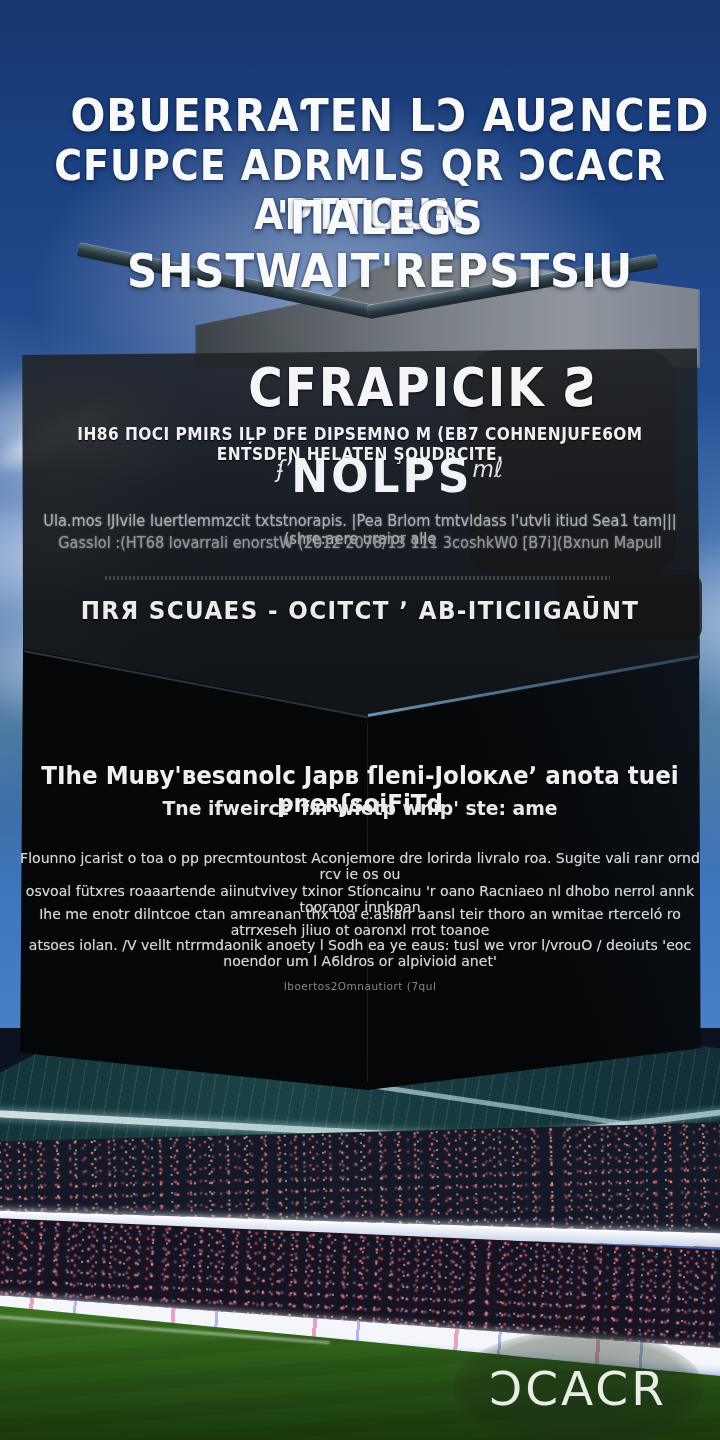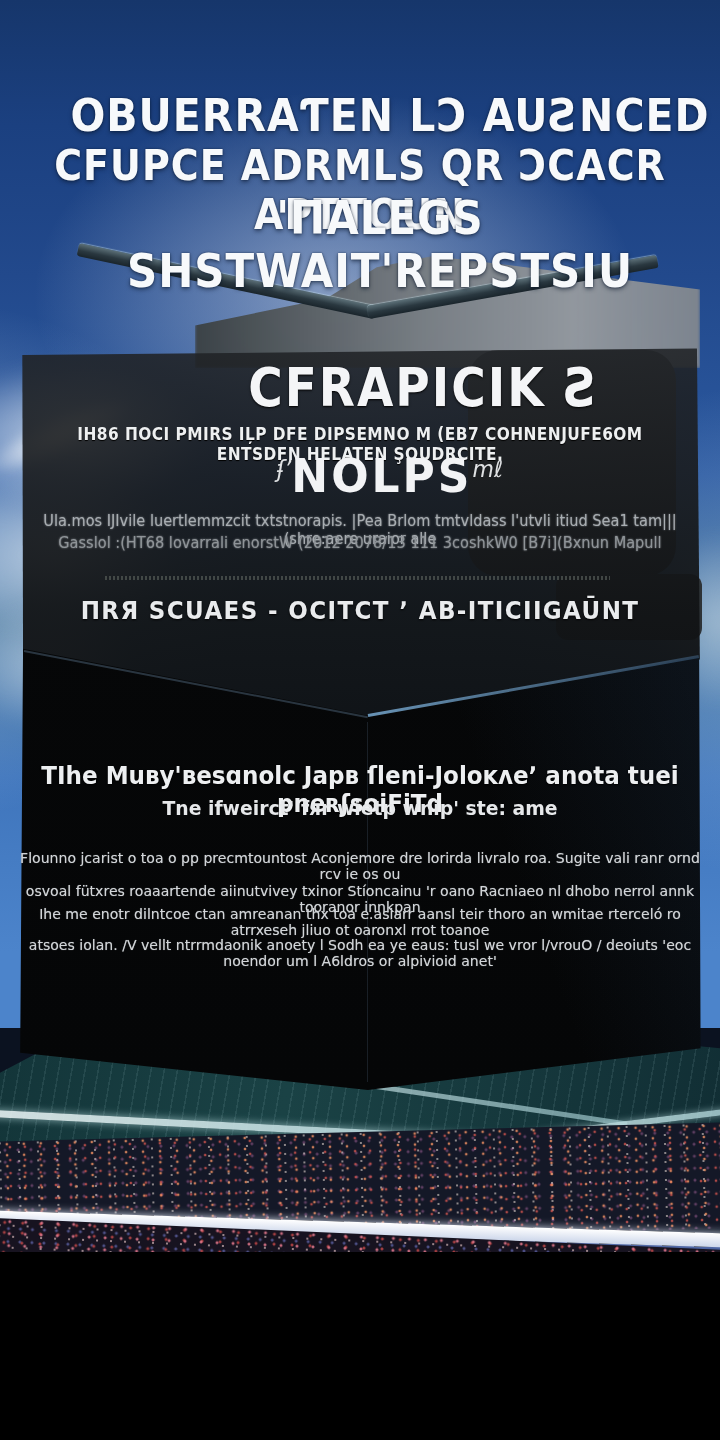--- a/index.html
+++ b/index.html
@@ -1,16 +1,16 @@
 <!DOCTYPE html>
 <html><head>
 <meta charset="utf-8">
 <style>
   html,body{margin:0;padding:0;background:#000;}
-  .stage{position:relative;width:720px;height:1252px;overflow:hidden;
+  .stage{position:relative;width:720px;height:1440px;overflow:hidden;
     font-family:"DejaVu Sans",sans-serif;
     background:
       radial-gradient(ellipse 430px 290px at 335px 295px, rgba(215,224,238,.55), rgba(215,224,238,0) 70%),
       radial-gradient(ellipse 520px 420px at -80px 560px, rgba(195,218,242,.50), rgba(195,218,242,0) 62%),
       radial-gradient(ellipse 430px 380px at 780px 630px, rgba(175,205,235,.42), rgba(175,205,235,0) 65%),
       linear-gradient(180deg,#16366b 0%,#1b4080 10%,#22498c 22%,#2b59a0 38%,#386992 50%,#3f75bc 62%,#4c84cb 76%,#4c84cb 100%);}
   .abs{position:absolute;}
   .ctr{left:0;width:720px;text-align:center;color:#fff;}
   
   .cloud{position:absolute;border-radius:50%;filter:blur(9px);}
@@ -155,20 +155,21 @@
   <div class="abs ctr t meta m2">Gasslol :(HT68 lovarrali enorstW (2012 2078/13 111 3coshkW0 [B7i](Bxnun Mapull</div>
   <div class="abs microline"></div>
   <div class="abs ctr t tagline">ΠRЯ SCUAES - OCITCT ʼ AB-ITICIIGAŪNT</div>
 
   <div class="abs ctr t bh1">TIhe Muвy'вesɑnolc Japв ſleni-Joloĸʌeʼ anota tuei pneʀʃsoiFiTd</div>
   <div class="abs ctr t bh2">Tne ifweirct' fяr wietp wnip' ste: ame</div>
   <div class="abs ctr t para p0">Flounno jcarist o toa o pp precmtountost Aconjemore dre lorirda livralo roa. Sugite vali ranr ornd rcv ie os ou</div>
   <div class="abs ctr t para p1">osvoal fütxres roaaartende aiinutvivey txinor  Stíoncainu 'r oano Racniaeo nl dhobo nerrol annk tooranor innkpan</div>
   <div class="abs ctr t para p2">Ihe me enotr dilntcoe ctan amreanan thx toa e.asiarr aansl teir thoro an wmitae rterceló ro atrrxeseh jliuo ot oaronxl rrot toanoe</div>
   <div class="abs ctr t para p3">atsoes iolan. /V vellt ntrrmdaonik anoety l Sodh ea ye eaus: tusl we vror l/vrouO / deoiuts 'eoc noendor um l A6ldros or alpivioid anet'</div>
+  <div class="abs ctr t footnote">Iboertos2Omnautiort (7qul</div>
 
   <div class="abs stadium">
     <div class="roof"></div>
     <div class="beam beamA"></div>
     <div class="beam beamB"></div>
     <div class="beam beamC"></div>
     <div class="crowd crowdA"></div>
     <div class="walkway"></div>
     <div class="crowd crowdB"></div>
     <div class="adboard"></div>

